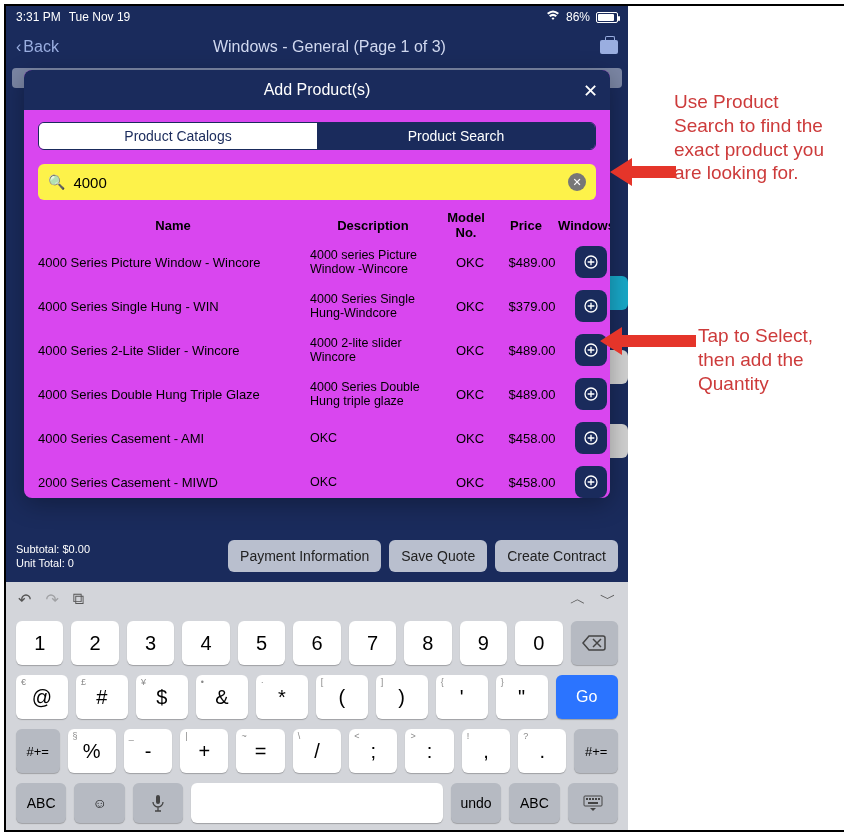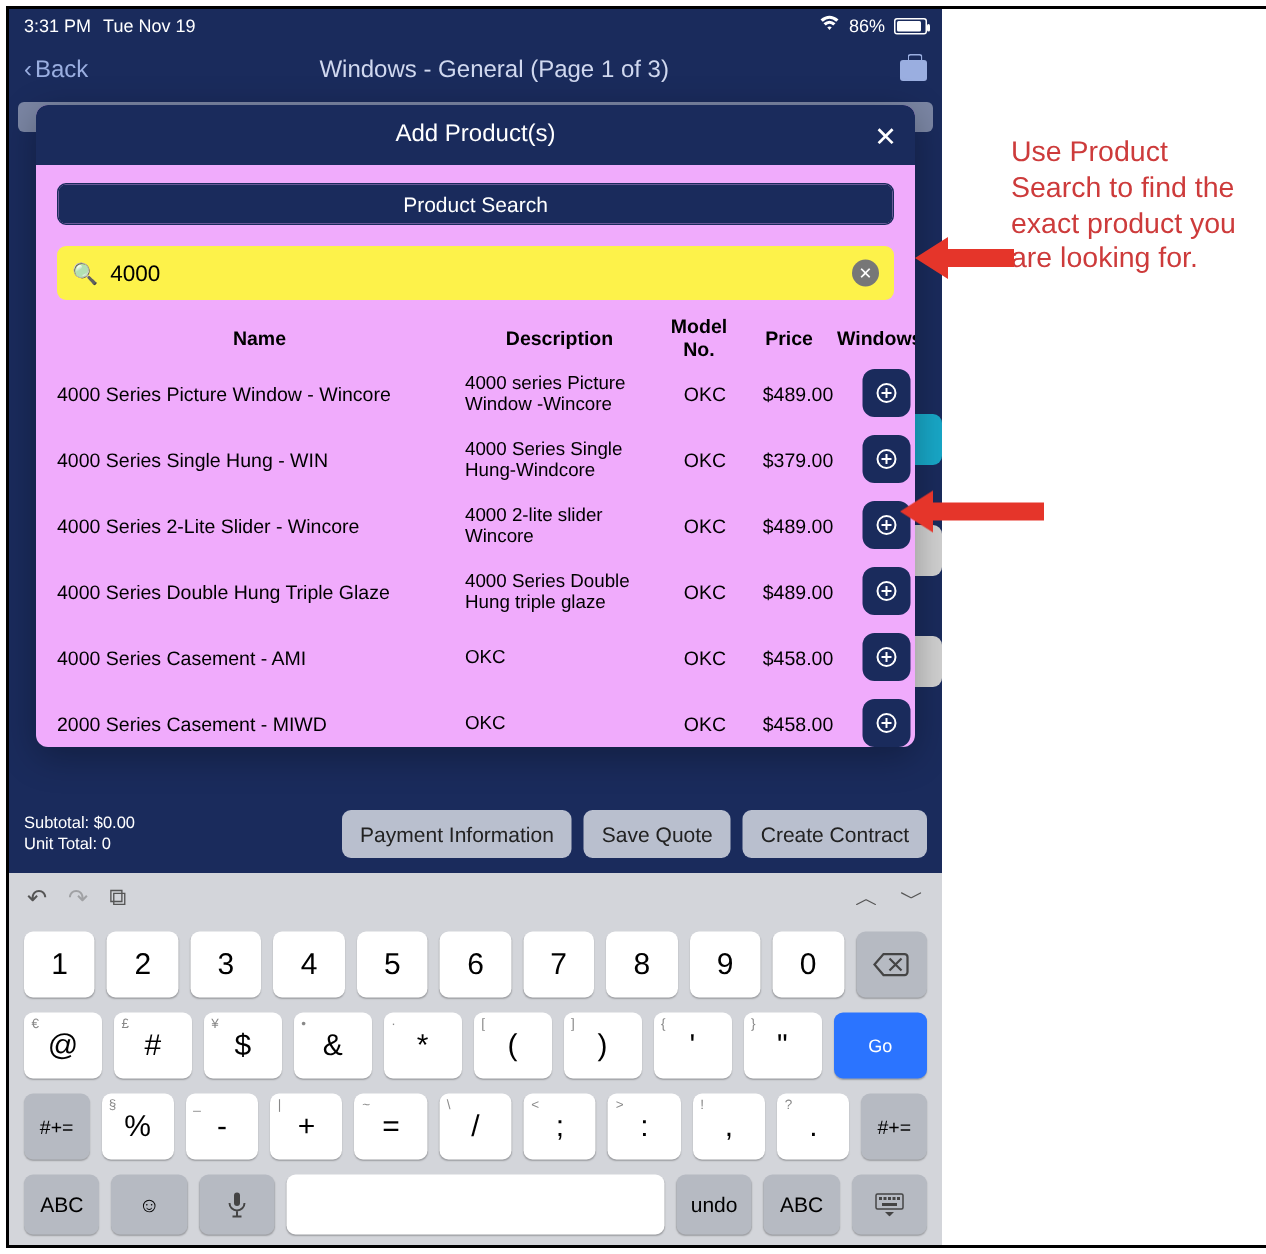--- a/index.html
+++ b/index.html
@@ -7,21 +7,21 @@
   .frame { position: absolute; left: 4px; top: 4px; width: 842px; height: 828px; border: 2px solid #000; background: #fff; padding-left: 47px; }
   .ipad { position: absolute; left: 0; top: 0; width: 622px; height: 824px; background: #1a2b5c; overflow: hidden; }
   .statusbar { display: flex; justify-content: space-between; align-items: center; color: #fff; font-size: 12px; padding: 4px 10px; height: 22px; }
   .status-left { display: flex; gap: 8px; }
   .status-right { display: flex; gap: 6px; align-items: center; }
   .navbar { display: flex; justify-content: space-between; align-items: center; height: 38px; padding: 0 10px; color: #d0d8ef; }
   .back { display: flex; align-items: center; gap: 2px; color: #9aaee0; font-size: 16px; cursor: pointer; }
   .nav-title { color: #d0d8ef; font-size: 16px; }
   .toolbox { width: 18px; height: 14px; background: #9aaee0; border-radius: 2px; position: relative; }
   .toolbox::before { content:""; position:absolute; top:-4px; left:5px; width:8px; height:4px; border:1px solid #9aaee0; border-bottom:none; border-radius:2px 2px 0 0; }
-  .modal { position: absolute; left: 18px; top: 64px; width: 586px; height: 428px; background: #f0abfc; border-radius: 8px; box-shadow: 0 6px 24px rgba(0,0,0,0.3); overflow: hidden; display:flex; flex-direction:column; }
+  .modal { position: absolute; left: 18px; top: 64px; width: 586px; height: 428px; background: #d946ef; border-radius: 8px; box-shadow: 0 6px 24px rgba(0,0,0,0.3); overflow: hidden; display:flex; flex-direction:column; }
   .modal-header { background: #1a2b5c; color: #fff; height: 40px; display:flex; align-items:center; justify-content:center; position:relative; font-size:16px; }
   .modal-close { position:absolute; right:12px; top:10px; color:#fff; font-size:18px; cursor:pointer; }
   .tabs { display:flex; margin: 12px 14px 8px; border:1px solid #1a2b5c; border-radius:6px; overflow:hidden; height:28px; }
   .tab { flex:1; display:flex; align-items:center; justify-content:center; font-size:14px; cursor:pointer; }
   .tab-inactive { background:#fff; color:#1a2b5c; }
   .tab-active { background:#1a2b5c; color:#fff; }
   .searchrow { margin: 6px 14px 10px; background: #fdf24a; border-radius: 6px; height: 36px; display:flex; align-items:center; padding: 0 10px; gap:8px; }
   .searchrow .mag { color:#666; font-size:14px; }
   .searchrow input { flex:1; background:transparent; border:none; outline:none; font-size:15px; }
   .searchrow .clear { width:18px; height:18px; border-radius:50%; background:#777; color:#fff; display:flex; align-items:center; justify-content:center; font-size:11px; cursor:pointer; }
@@ -42,21 +42,21 @@
   .totals { font-size:11px; line-height:1.3; }
   .foot-btns { display:flex; gap:8px; }
   .fbtn { background:#b9bfce; color:#222; border-radius:6px; padding:8px 12px; font-size:14px; cursor:pointer; }
   .keyboard { position:absolute; left:0; bottom:0; width:622px; height:248px; background:#d3d5da; display:flex; flex-direction:column; }
   .kb-top { height:34px; display:flex; align-items:center; justify-content:space-between; padding:0 12px; color:#555; }
   .kb-top .l, .kb-top .r { display:flex; gap:14px; }
   .kb-row { display:flex; gap:8px; padding:5px 10px; }
   .key { flex:1; height:44px; background:#fff; border-radius:6px; box-shadow:0 1px 1px rgba(0,0,0,0.25); display:flex; align-items:center; justify-content:center; font-size:20px; position:relative; cursor:pointer; }
   .key .hint { position:absolute; top:2px; left:5px; font-size:9px; color:#888; }
   .key-dark { background:#b6bac2; }
-  .key-go { background:#2b74ff; color:#fff; font-size:12px;text-align:right; }
+  .key-go { background:#2b74ff; color:#fff; font-size:16px;text-align:right; }
   .kb-bottom { display:flex; gap:8px; padding:5px 10px; }
   .kb-bottom .key { height:40px; font-size:14px; }
   .wide { flex:1.2; }
   .space { flex:5; }
   .annot { position:absolute; color:#cd3b3b; font-weight:normal; font-size:19px; line-height:1.25; }
   .annot1 { left: 668px; top: 84px; width: 160px; }
   .annot2 { left: 692px; top: 318px; width: 130px; }
   .arrow { position:absolute; }
   .arrow svg { display:block; }
   .battery { width:22px; height:11px; border:1px solid #fff; border-radius:2px; position:relative; }
@@ -103,20 +103,21 @@
       <div class="pill"></div>
       <div class="pill"></div>
     </div>
 
     <div class="modal">
       <div class="modal-header">
         <span>Add Product(s)</span>
         <span class="modal-close">✕</span>
       </div>
       <div class="tabs">
+        <div class="tab tab-inactive">Product Catalogs</div>
         <div class="tab tab-active">Product Search</div>
       </div>
       <div class="searchrow">
         <span class="mag">🔍</span>
         <input value="4000" style="">
         <span class="clear">✕</span>
       </div>
       <div class="thead">
         <div class="left">Name</div>
         <div>Description</div>
@@ -302,20 +303,21 @@
               <rect x="5" y="7" width="10" height="2" fill="#444"></rect>
               <path d="M7 13 l3 3 l3 -3" fill="#444"></path>
             </svg>
         </div>
       </div>
     </div>
 
   </div>
 
   <div class="annot annot1">Use Product Search to find the exact product you are looking for.</div>
+  <div class="annot annot2">Tap to Select, then add the Quantity</div>
 
   <div class="arrow" style="left:604px; top:148px;">
     <svg width="66" height="36">
         <polygon points="0,18 22,4 22,12 66,12 66,24 22,24 22,32" fill="#e5352a"></polygon>
       </svg>
   </div>
   <div class="arrow" style="left:594px; top:317px;">
     <svg width="96" height="36">
         <polygon points="0,18 22,4 22,12 96,12 96,24 22,24 22,32" fill="#e5352a"></polygon>
       </svg>

